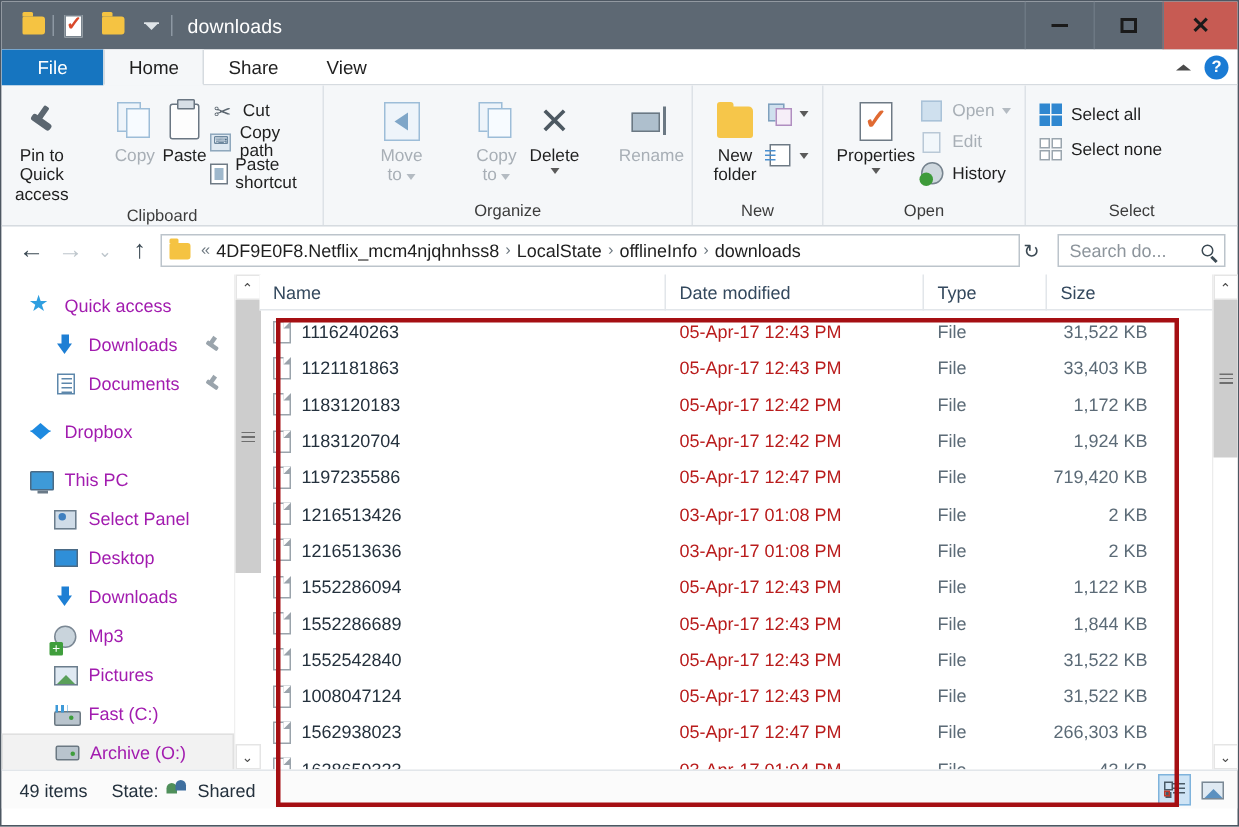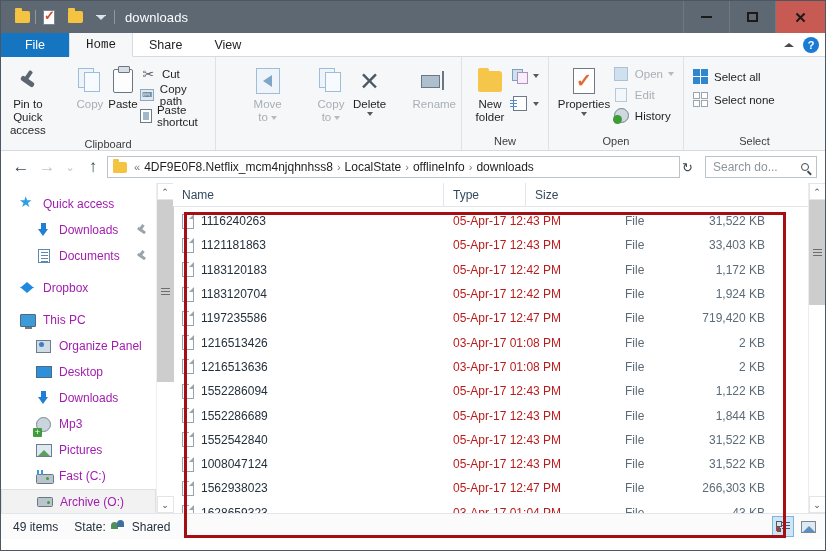--- a/index.html
+++ b/index.html
@@ -77,21 +77,21 @@
   }
   .tab {
     display: flex; align-items: center; justify-content: center;
     font-size: 12.5px; color: #1f1f1f; padding: 0 16px;
     height: 24px;
   }
   .tab.file { background: #1675c0; color: #ffffff; width: 68px; padding: 0; }
   .tab.active {
     background: #f5f7f9; border-left: 1px solid #d6dbe0;
     border-right: 1px solid #d6dbe0; border-bottom: 1px solid #f5f7f9;
-    position: relative; z-index: 3; font-family: Liberation Mono, monospace;
+    position: relative; z-index: 3;
   }
   .tabright {
     position: absolute; right: 6px; top: 0; height: 24px;
     display: flex; align-items: center; gap: 9px;
   }
   .caret-up {
     width: 0; height: 0; border-left: 5px solid transparent;
     border-right: 5px solid transparent; border-bottom: 4px solid #4a4a4a;
   }
   .help-ico {
@@ -667,20 +667,21 @@
           <span>Delete</span>
           <span class="dncaret"></span>
         </div>
         <div class="bigbtn dis" style="width:60px">
           <div class="ic">
               <div class="rename"></div>
             </div>
           <span>Rename</span>
         </div>
       </div>
+      <div class="rgroup-label">Organize</div>
     </div>
 
     <div class="rgroup" style="width:87px">
       <div class="rgroup-body" style="padding-left:7px">
         <div class="bigbtn" style="width:48px">
           <div class="ic">
               <div class="nfolder"></div>
             </div>
           <span>New</span>
           <span>folder</span>
@@ -825,21 +826,21 @@
       <div class="navrow" style="margin-top:6px">
         <span class="ni">
             <span class="ni-pc"></span>
           </span>
         <span>This PC</span>
       </div>
       <div class="navrow indent">
         <span class="ni">
             <span class="ni-cp"></span>
           </span>
-        <span>Organize Panel</span>
+        <span>Select Panel</span>
       </div>
       <div class="navrow indent">
         <span class="ni">
             <span class="ni-desk"></span>
           </span>
         <span>Desktop</span>
       </div>
       <div class="navrow indent">
         <span class="ni">
             <span class="ni-dl"></span>
@@ -881,20 +882,21 @@
         <div class="vsb-thumb" style="top:0px;height:182px;">
             <span class="grip"></span>
           </div>
       </div>
       <div class="vsb-arrow">⌄</div>
     </div>
 
     <div class="listpane">
       <div class="colhdr">
         <div class="col name">Name</div>
+        <div class="col date">Date modified</div>
         <div class="col type">Type</div>
         <div class="col size" style="border-right:none">Size</div>
       </div>
       <div class="filerows" id="filerows">
           <div class="frow">
             <div class="fname">
               <span class="fileico"></span>
               <span>1116240263</span>
             </div>
             <div class="fdate">05-Apr-17 12:43 PM</div>

